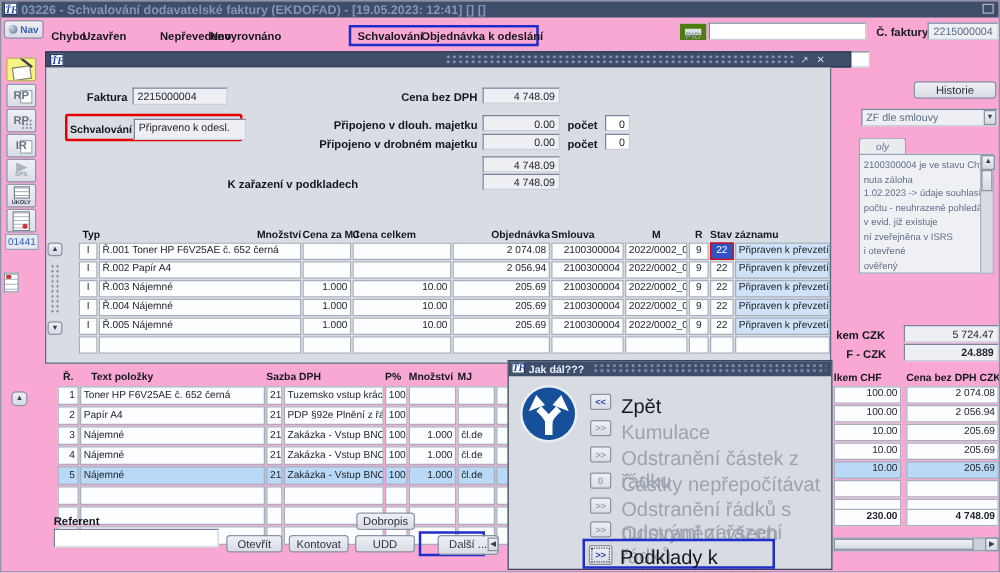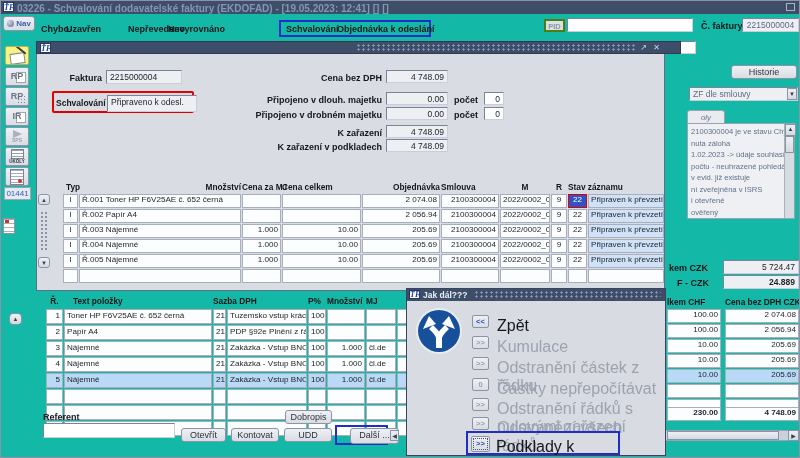--- a/index.html
+++ b/index.html
@@ -1,16 +1,16 @@
 <!DOCTYPE html>
 <html><head>
 <meta charset="utf-8">
 <style>
   html,body{margin:0;padding:0}
-  #root{position:relative;width:800px;height:458px;background:#14b8a6;font-family:"Liberation Sans",sans-serif;overflow:hidden;border:1px solid #8a94a6;box-sizing:border-box}
+  #root{position:relative;width:800px;height:458px;background:#f9a8d4;font-family:"Liberation Sans",sans-serif;overflow:hidden;border:1px solid #8a94a6;box-sizing:border-box}
   .a{position:absolute;box-sizing:border-box}
   .b{font-weight:bold;color:#15171c;font-size:9px;white-space:nowrap}
   .tb{background:#3f4e68}
   .tbt{color:#e9effb;font-size:8.5px;font-weight:bold;white-space:nowrap}
   .hatch{background-image:radial-gradient(circle at 1.5px 1.5px,#8696b6 0.9px,rgba(134,150,182,0) 1.4px);background-size:5px 4px}
   .fld{background:#edeff3;border:1px solid;border-color:#79839a #c9cfda #c9cfda #79839a;font-size:8.5px;text-align:right;padding:1px 3px 0;color:#23262c;overflow:hidden;white-space:nowrap}
   .lft{text-align:left}
   .w{background:#fff}
   .btn{background:linear-gradient(#eef0f4,#d9dde4);border:1px solid #8b94a6;border-radius:3px;font-size:9px;color:#2e323a;text-align:center;overflow:hidden;white-space:nowrap}
   .c{background:#fcfdff;border:1px solid #a7afbc;font-size:8.1px;line-height:10px;padding:0 2px;overflow:hidden;white-space:nowrap;color:#1d2026}
@@ -45,21 +45,21 @@
   </div>
 
   <div class="a b" style="left:40px;top:23px">Chybo</div>
   <div class="a b" style="left:65px;top:23px">Uzavřen</div>
   <div class="a b" style="left:127px;top:23px">Nepřevedeno</div>
   <div class="a b" style="left:167px;top:23px">Nevyrovnáno</div>
   <div class="a" style="left:278px;top:19px;width:152px;height:17px;border:2px solid #1f2ec9">
     <span class="b" style="position:absolute;left:5px;top:2px">Schvalování</span>
     <span class="b" style="position:absolute;left:56px;top:2px">Objednávka k odeslání</span>
   </div>
-  <div class="a" style="left:543px;top:18px;width:21px;height:13px;background:#dce0e7;border:2px solid #4d7c0f;color:#8b94a4;font-size:7.5px;font-weight:bold;text-align:center;line-height:12px">PID</div>
+  <div class="a" style="left:543px;top:18px;width:21px;height:13px;background:#dce0e7;border:4px solid #4d7c0f;color:#8b94a4;font-size:7.5px;font-weight:bold;text-align:center;line-height:12px">PID</div>
   <div class="a fld w lft" style="left:566px;top:17px;width:126px;height:14px"></div>
   <div class="a b" style="left:700px;top:20px">Č. faktury</div>
   <div class="a fld ctr" style="left:741px;top:17px;width:57px;height:14px;color:#5a6a88">2215000004</div>
 
   <div class="a btn" style="left:2px;top:15px;width:32px;height:15px;line-height:14px;font-size:8px;color:#3a5fae;font-weight:bold">
     <span style="display:inline-block;width:7px;height:7px;border-radius:50%;background:radial-gradient(circle at 30% 30%,#cfd8e8,#5d6f93);vertical-align:-1px;margin-right:2px"></span><span>Nav</span>
   </div>
   <div class="a icoB" style="left:4px;top:45px;width:24px;height:19px;background:#f7f282;border-color:#b9b25d">
     <div style="position:absolute;left:4px;top:6px;width:13px;height:9px;background:#fff;border:1px solid #8a8a6a;transform:rotate(-8deg)"></div>
     <div style="position:absolute;left:9px;top:2px;width:12px;height:2px;background:#3a3f4a;transform:rotate(38deg)"></div>
@@ -253,23 +253,22 @@
     <div class="a b" style="left:145px;top:19px;width:200px;text-align:right">Cena bez DPH</div>
     <div class="a fld" style="left:349px;top:16px;width:62px;height:13px">4 748.09</div>
     <div class="a b" style="left:145px;top:41px;width:200px;text-align:right">Připojeno v dlouh. majetku</div>
     <div class="a fld" style="left:349px;top:38px;width:62px;height:13px">0.00</div>
     <div class="a b" style="left:417px;top:41px">počet</div>
     <div class="a fld w" style="left:447px;top:38px;width:20px;height:13px">0</div>
     <div class="a b" style="left:145px;top:56px;width:200px;text-align:right">Připojeno v drobném majetku</div>
     <div class="a fld" style="left:349px;top:53px;width:62px;height:13px">0.00</div>
     <div class="a b" style="left:417px;top:56px">počet</div>
     <div class="a fld w" style="left:447px;top:53px;width:20px;height:13px">0</div>
-    <div class="a b" style="left:145px;top:74px;width:200px;text-align:right">K zařazení</div>
     <div class="a fld" style="left:349px;top:71px;width:62px;height:13px">4 748.09</div>
-    <div class="a b" style="left:145px;top:88px;width:200px;text-align:right">K zařazení v podkladech</div>
+    <div class="a b" style="left:145px;top:88px;width:200px;text-align:left">K zařazení v podkladech</div>
     <div class="a fld" style="left:349px;top:85px;width:62px;height:13px">4 748.09</div>
 
     <div class="a sb" style="left:1px;top:140px;width:12px;height:11px;border-radius:3px;line-height:10px">▲</div>
     <div class="a" style="left:3px;top:157px;width:8px;height:40px;background-image:radial-gradient(#8b94a6 0.8px,transparent 1.1px);background-size:4px 4px"></div>
     <div class="a sb" style="left:1px;top:203px;width:12px;height:11px;border-radius:3px;line-height:10px">▼</div>
 
     <div id="t1h" class="a g" style="left:26px;top:128px;height:12px">
       <div class="h" style="padding-left:3px">Typ</div>
       <div class="h num">Množství</div>
       <div class="h">Cena za MJ</div>

